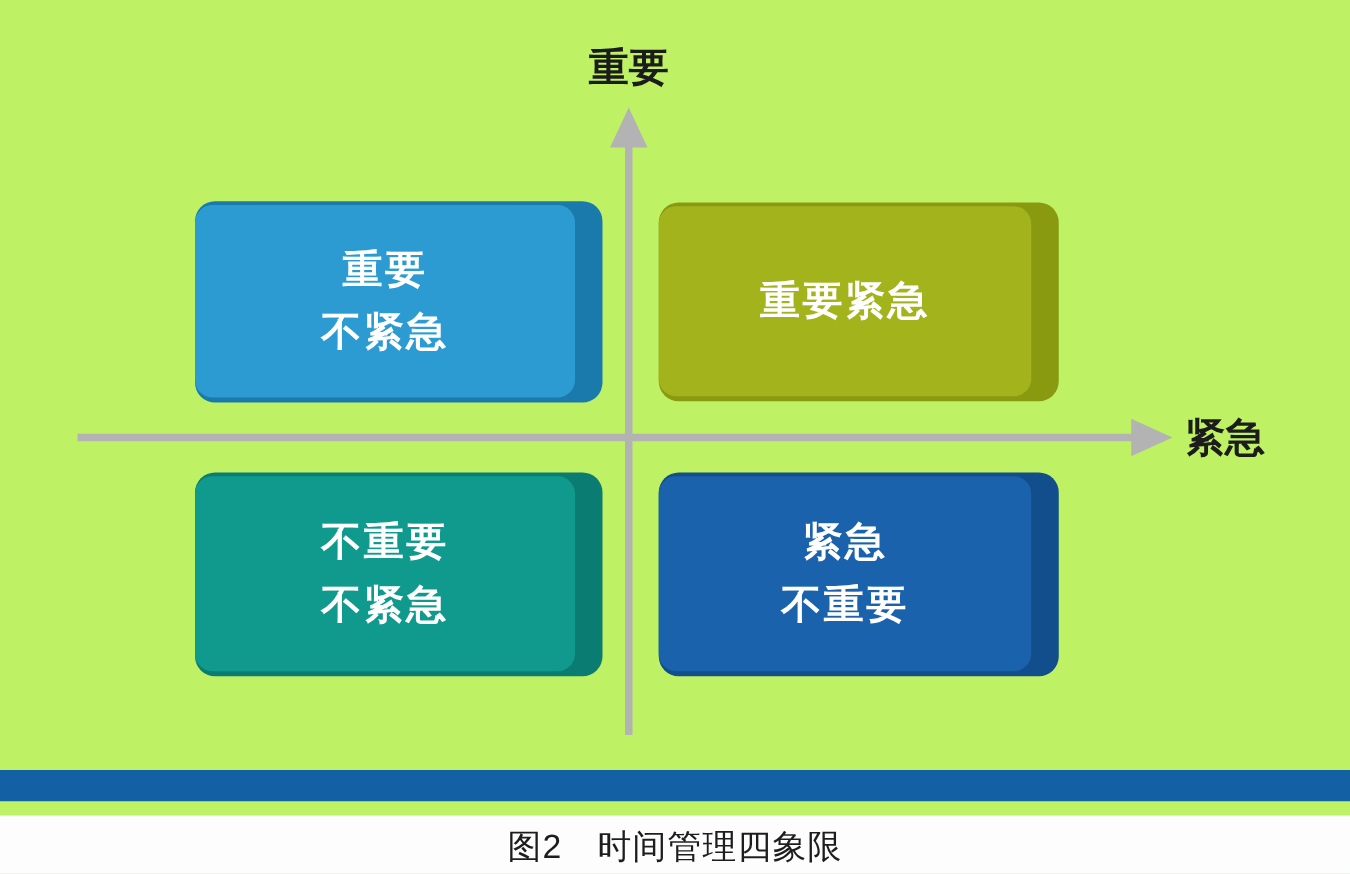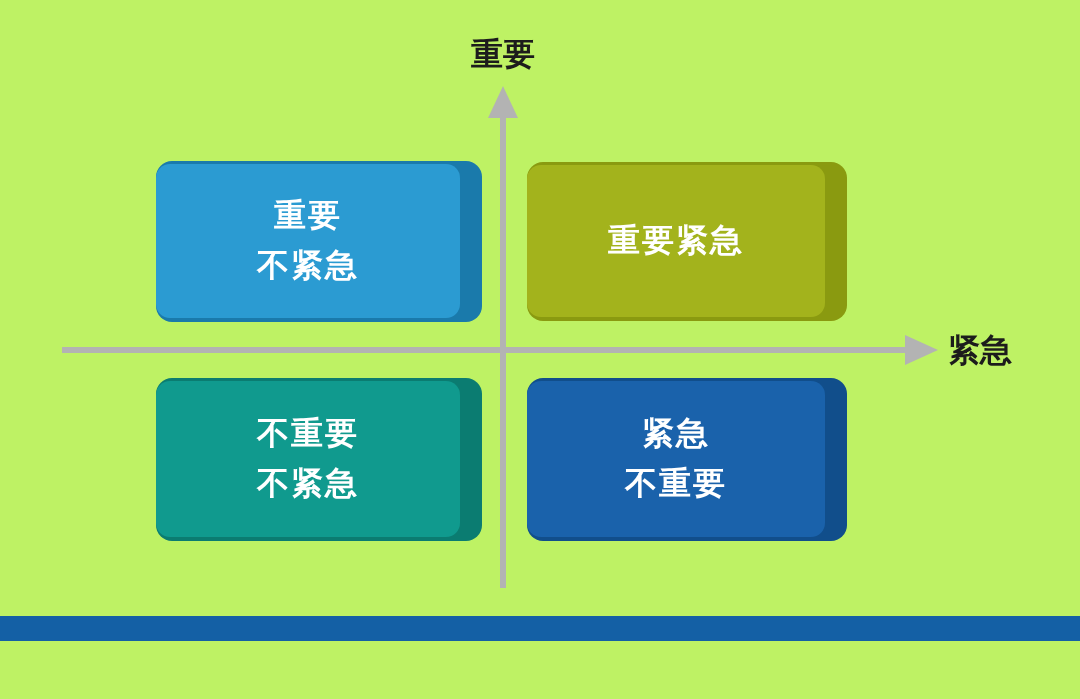--- a/index.html
+++ b/index.html
@@ -137,14 +137,17 @@
 
   <div class="card q4" style="background-color: rgb(17, 78, 139);">
     <div class="surface" style="background-color: rgb(26, 98, 171);">
       <span class="card-label">紧急
 不重要</span>
     </div>
   </div>
 
   <div class="bottom-bar" style="background-color: rgb(20, 96, 165);"></div>
 
+  <div class="footer">
+    <div class="caption">图2　时间管理四象限</div>
+  </div>
 
 </div>
 
 </body></html>

